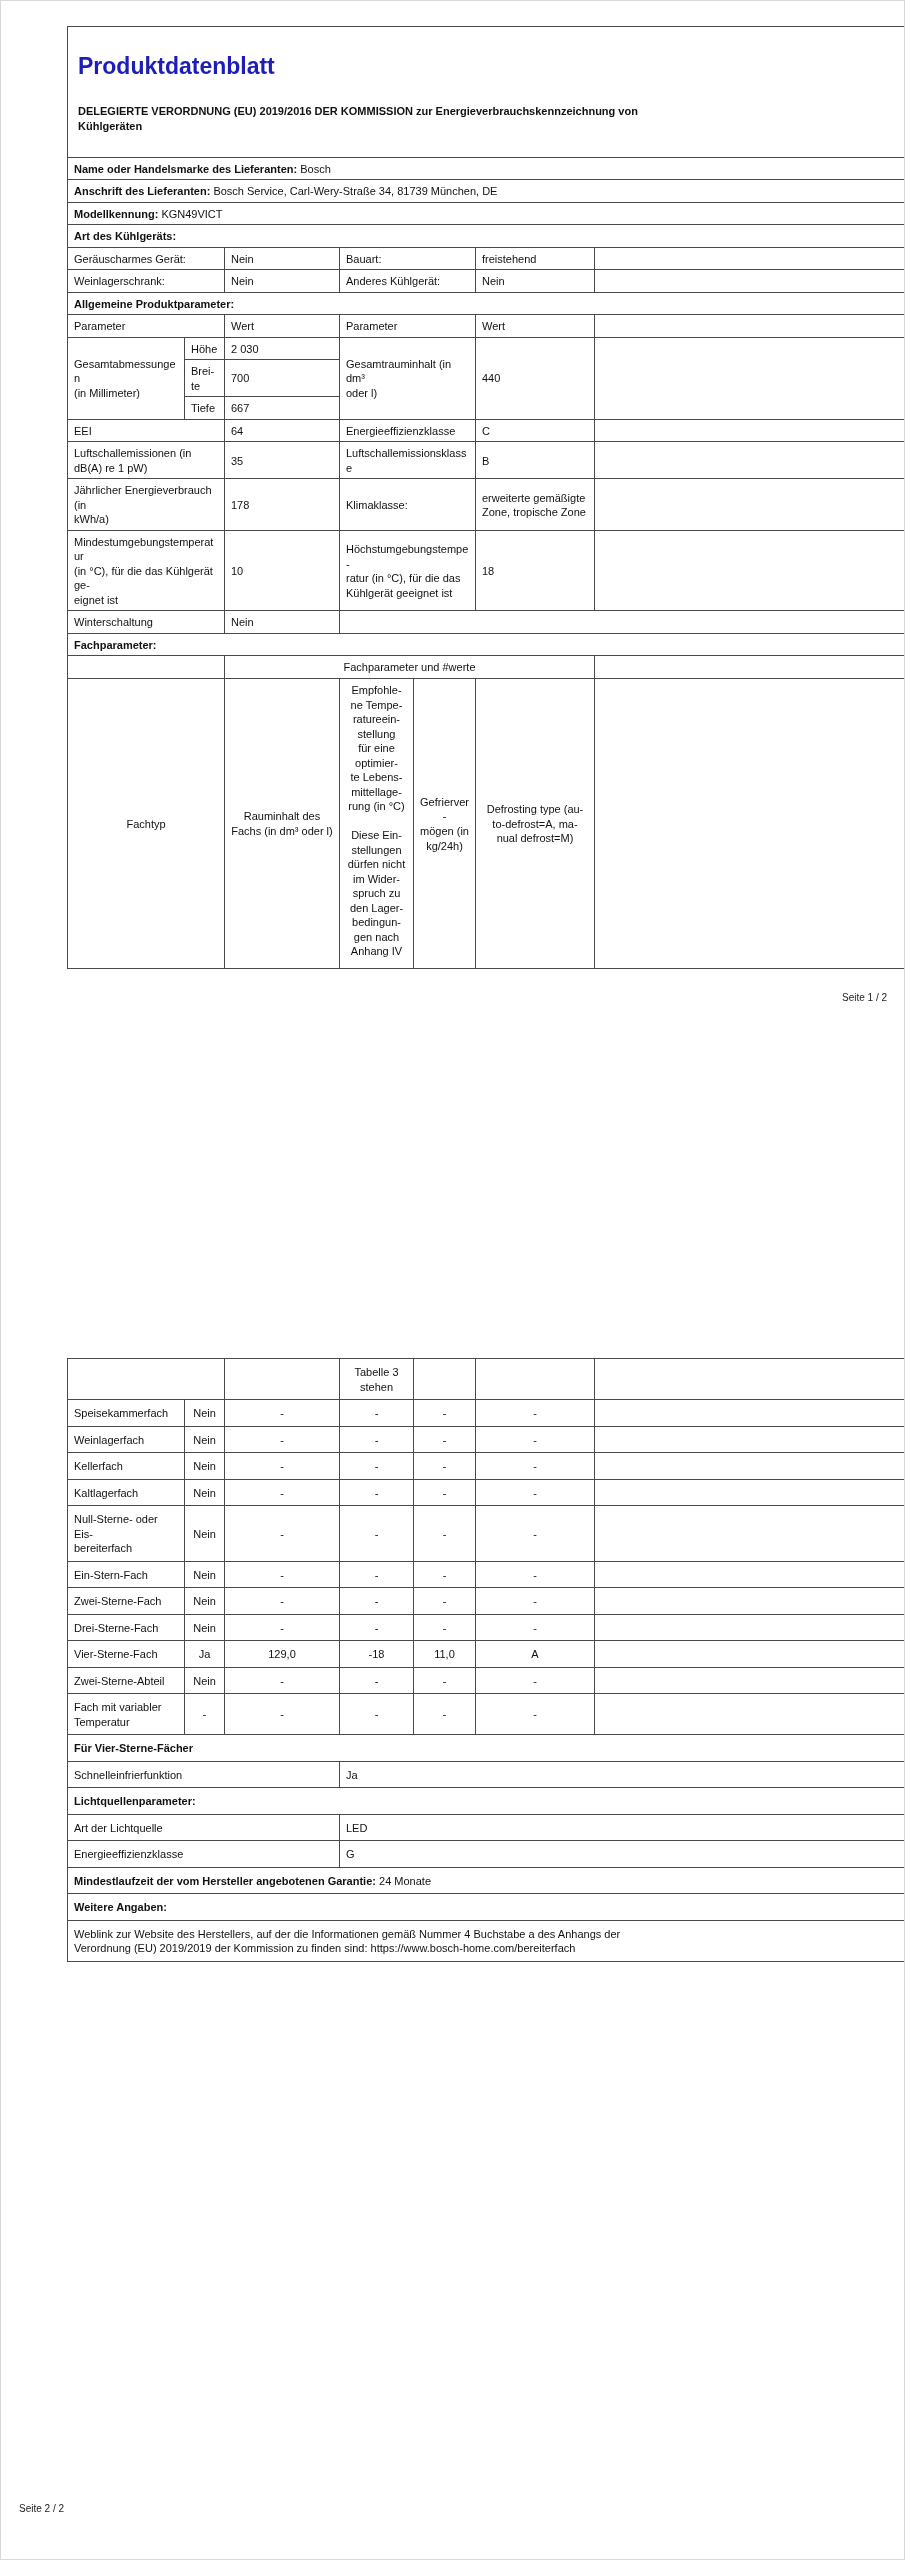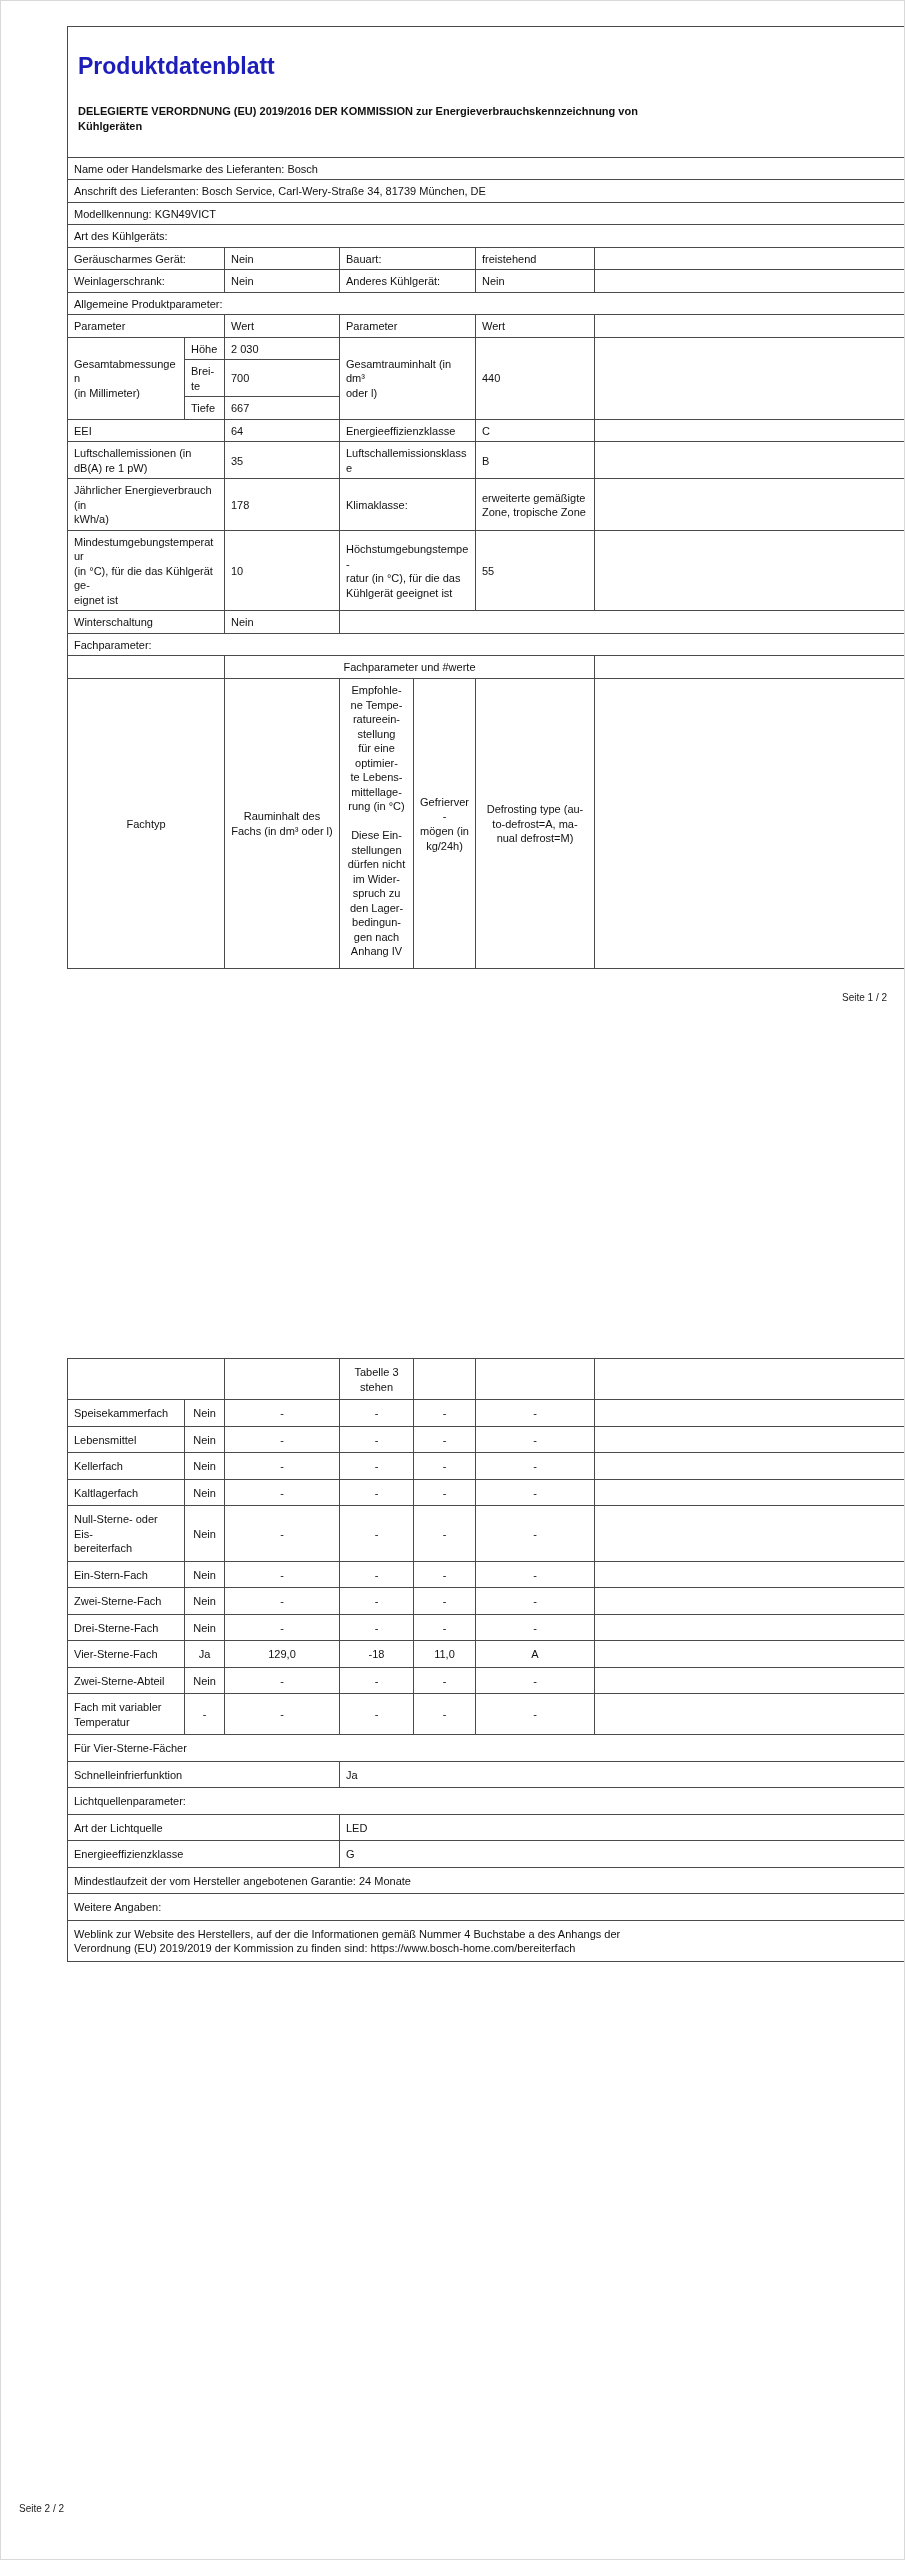--- a/index.html
+++ b/index.html
@@ -5,21 +5,21 @@
   * { margin:0; padding:0; box-sizing:border-box; }
   html,body { background:#ffffff; }
   body { font-family:"Liberation Sans", sans-serif; color:#111; }
   .canvas { position:relative; width:905px; height:2560px; background:#fff; border:1px solid #d9d9d9; overflow:hidden; }
   .page-block { position:absolute; left:18px; width:870px; }
   #p1 { top:25px; }
   #p2 { top:1357px; }
   table.doc { width:100%; border-collapse:collapse; table-layout:fixed;margin-left:48px; }
   .doc td { border:1px solid #4a4a4a; padding:4px 6px 3px 6px; font-size:11px; line-height:1.32; vertical-align:middle; white-space:pre-line; word-wrap:break-word; }
   #p2 .doc td { padding:6px 6px 5px 6px; }
-  .b { font-weight:normal; }
+  .b { font-weight:bold; }
   .tc { text-align:center; }
   .vtop { vertical-align:top !important; }
   .small { font-size:10.5px; }
   .title-cell { padding:9px 10px 8px 10px !important; }
   h1.ttl { color:#1d1db8; font-size:23px; font-weight:bold; }
   .subtitle { font-weight:bold; font-size:11px; margin-top:9px; line-height:1.35; white-space:pre-line; }
   tr.tall td { height:290px; }
   tr.cont td { height:40px; }
   .pfoot { text-align:right; font-size:10px; color:#222; margin-top:23px; padding-right:2px; }
   #footer2 { position:absolute; top:2502px; left:18px; width:868px; text-align:left; font-size:10px; color:#222; }
@@ -129,21 +129,21 @@
         <td></td>
       </tr>
       <tr>
         <td colspan="2">Mindestumgebungstemperatur
 (in °C), für die das Kühlgerät ge-
 eignet ist</td>
         <td>10</td>
         <td colspan="2">Höchstumgebungstempe-
 ratur (in °C), für die das
 Kühlgerät geeignet ist</td>
-        <td>55</td>
+        <td>18</td>
         <td></td>
       </tr>
       <tr>
         <td colspan="2">Winterschaltung</td>
         <td>Nein</td>
         <td colspan="4"></td>
       </tr>
       <tr>
         <td colspan="7" class="b">Fachparameter:</td>
       </tr>
@@ -213,21 +213,21 @@
       <tr>
         <td>Speisekammerfach</td>
         <td class="tc">Nein</td>
         <td class="tc">-</td>
         <td class="tc">-</td>
         <td class="tc">-</td>
         <td class="tc">-</td>
         <td></td>
       </tr>
       <tr>
-        <td>Lebensmittel</td>
+        <td>Weinlagerfach</td>
         <td class="tc">Nein</td>
         <td class="tc">-</td>
         <td class="tc">-</td>
         <td class="tc">-</td>
         <td class="tc">-</td>
         <td></td>
       </tr>
       <tr>
         <td>Kellerfach</td>
         <td class="tc">Nein</td>

